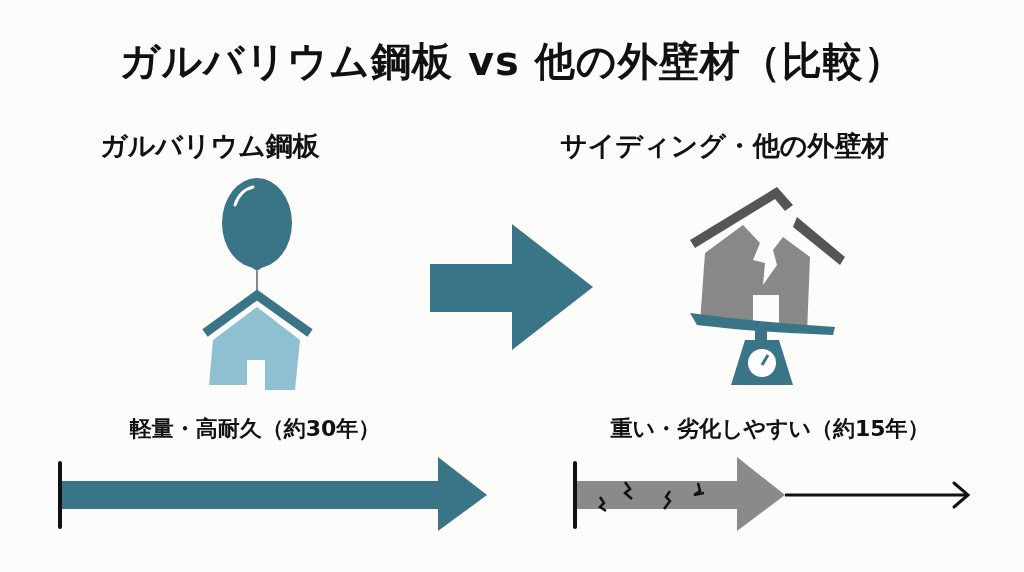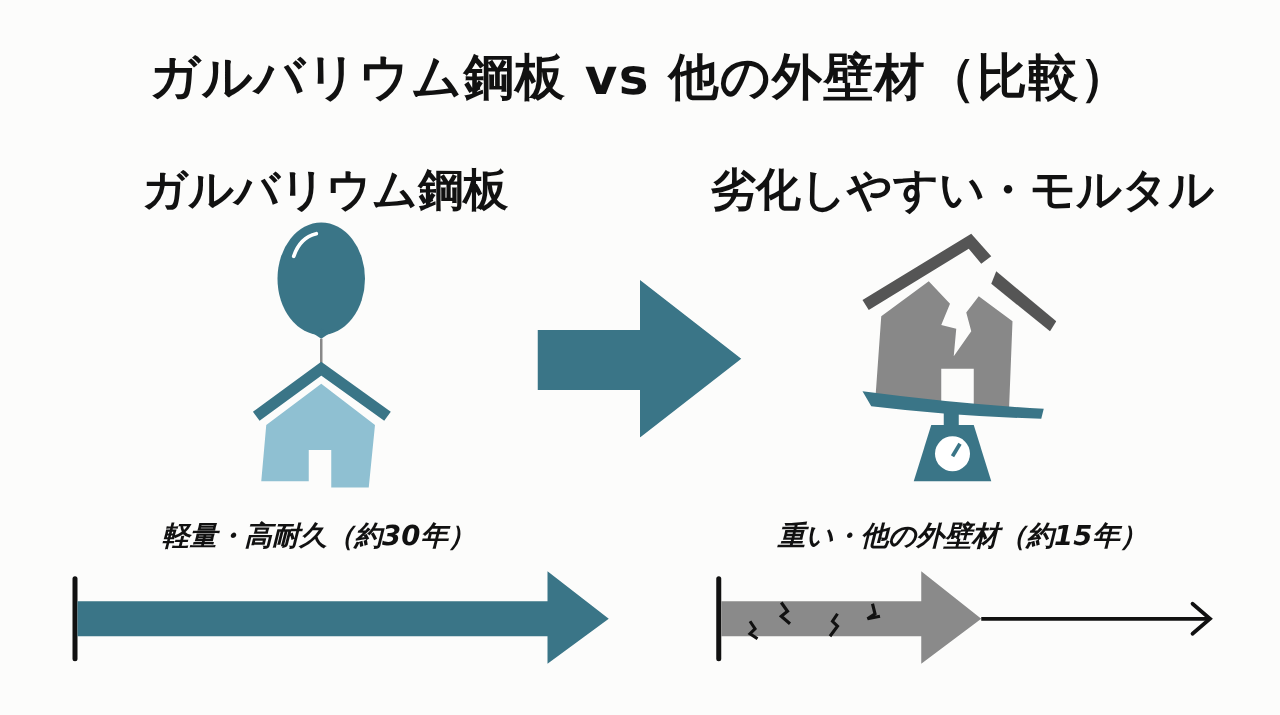--- a/index.html
+++ b/index.html
@@ -7,24 +7,24 @@
     width: 1024px; height: 572px; overflow: hidden;
     background: #fcfcfb;
     font-family: "DejaVu Sans", "Liberation Sans", sans-serif;
     position: relative; color: #111;
   }
   .title {
     position: absolute; left: 0; top: 34px; width: 1024px;
     text-align: center; font-size: 40px; font-weight: bold; letter-spacing: 1px;
   }
   .col-title {
-    position: absolute; top: 128px; font-size: 36px; font-weight: bold; text-align: center;
+    position: absolute; top: 128px; font-size: 27px; font-weight: bold; text-align: left;
   }
   .caption {
-    position: absolute; top: 414px; font-size: 22px; font-weight: bold; text-align: center; font-style: italic;
+    position: absolute; top: 414px; font-size: 22px; font-weight: bold; text-align: center;
   }
   svg { position: absolute; }
 </style>
 </head>
 <body>
 
 <div class="title">ガルバリウム鋼板 vs 他の外壁材（比較）</div>
 
 <div class="col-title" style="left:100px;width:320px;">ガルバリウム鋼板</div>
 
@@ -41,34 +41,34 @@
   <path d="M0 40 L82 40 L82 0 L163 63 L82 126 L82 88 L0 88 Z" fill="#3a7587"></path>
 </svg>
 
 <div class="caption" style="left:60px;width:390px;">軽量・高耐久（約30年）</div>
 
 <svg style="left:55px;top:455px" width="440" height="80" viewBox="0 0 440 80">
   <line x1="5" y1="8" x2="5" y2="72" stroke="#111" stroke-width="4" stroke-linecap="round"></line>
   <path d="M7 26 L383 26 L383 2 L432 40 L383 76 L383 54 L7 54 Z" fill="#3a7587"></path>
 </svg>
 
-<div class="col-title" style="left:560px;width:420px;">劣化しやすい・モルタル</div>
+<div class="col-title" style="left:560px;width:420px;">サイディング・他の外壁材</div>
 
 <svg style="left:685px;top:185px" width="160" height="205" viewBox="0 0 160 205">
   <path d="M5 55 L92 2 L108 20 L100 26 L90 14 L10 63 Z" fill="#555"></path>
   <path d="M112 32 L160 72 L155 80 L108 42 Z" fill="#555"></path>
   <path d="M20 68 L58 40 L75 58 L68 75 L80 78 L78 100 L92 80 L88 65 L98 52 L125 72 L122 148 L94 145 L94 110 L68 110 L68 140 L15 138 Z" fill="#888"></path>
   <path d="M5 128 Q80 138 150 142 L148 150 Q78 148 12 140 Z" fill="#3a7587"></path>
   <rect x="70" y="143" width="12" height="12" fill="#3a7587"></rect>
   <path d="M60 155 L94 155 L108 200 L46 200 Z" fill="#3a7587"></path>
   <circle cx="77" cy="178" r="14" fill="#fff"></circle>
   <line x1="77" y1="180" x2="83" y2="170" stroke="#3a7587" stroke-width="3"></line>
 </svg>
 
-<div class="caption" style="left:560px;width:420px;">重い・他の外壁材（約15年）</div>
+<div class="caption" style="left:560px;width:420px;">重い・劣化しやすい（約15年）</div>
 
 <svg style="left:570px;top:455px" width="410" height="80" viewBox="0 0 410 80">
   <line x1="5" y1="8" x2="5" y2="72" stroke="#111" stroke-width="4" stroke-linecap="round"></line>
   <path d="M7 26 L167 26 L167 2 L215 40 L167 76 L167 54 L7 54 Z" fill="#8a8a8a"></path>
   <path d="M30 42 L34 48 L30 52 L36 56" stroke="#111" stroke-width="2.5" fill="none"></path>
   <path d="M55 27 L60 34 L55 38 L62 44" stroke="#111" stroke-width="2.5" fill="none"></path>
   <path d="M100 36 L96 42 L100 46 L94 54" stroke="#111" stroke-width="2.5" fill="none"></path>
   <path d="M128 28 L130 36 L124 40 L134 38" stroke="#111" stroke-width="2.5" fill="none"></path>
   <line x1="215" y1="40" x2="398" y2="40" stroke="#111" stroke-width="3"></line>
   <path d="M384 28 L398 40 L384 52" stroke="#111" stroke-width="3" fill="none" stroke-linecap="round"></path>

